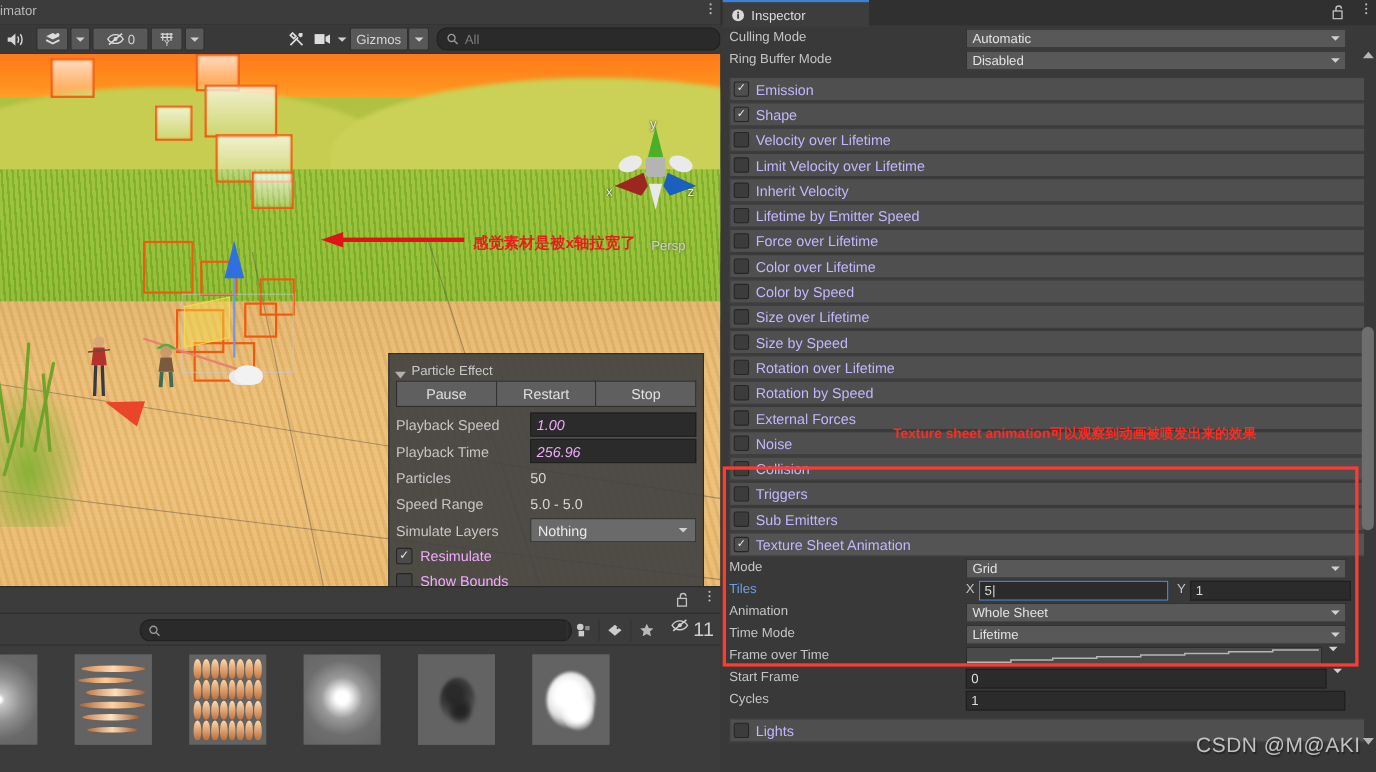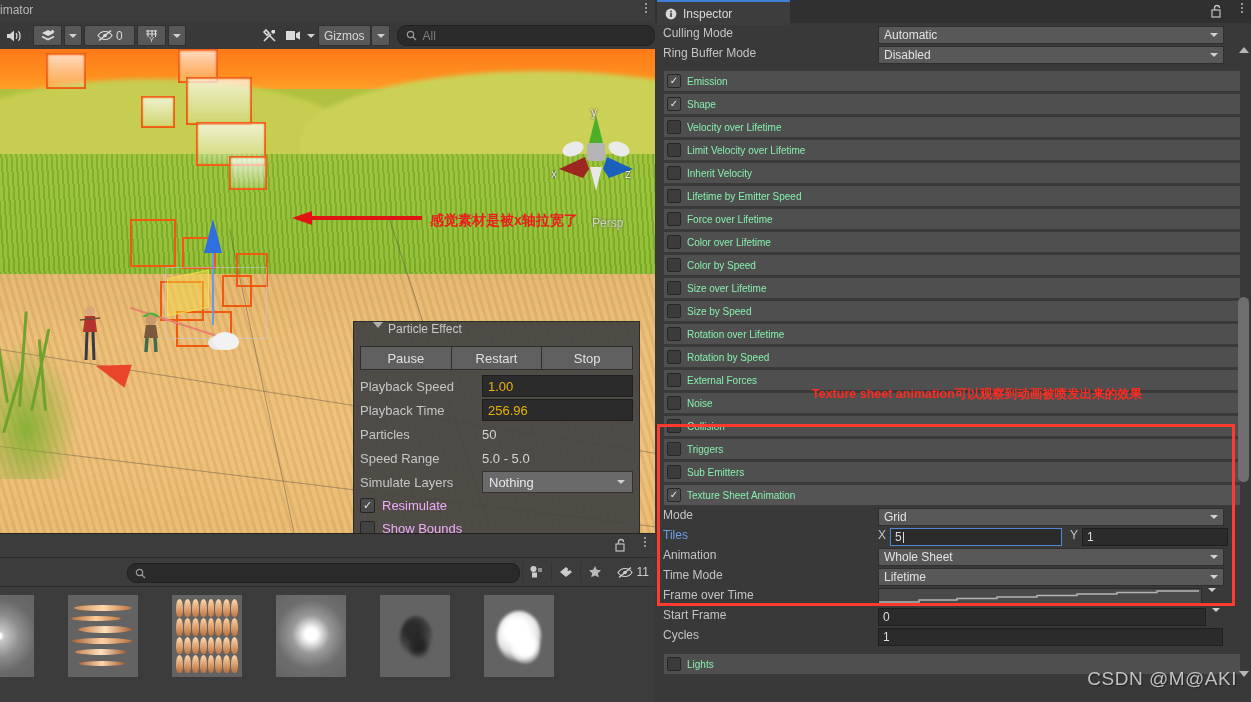--- a/index.html
+++ b/index.html
@@ -85,32 +85,32 @@
   
   #ann-arrow{position:absolute;left:292px;top:162px;width:130px;height:14px;}
   #ann-arrow .shaft{position:absolute;left:18px;top:5px;width:112px;height:4px;background:#e01414;}
   #ann-arrow .head{position:absolute;left:0;top:0;width:0;height:0;
       border-top:7px solid transparent;border-bottom:7px solid transparent;border-right:20px solid #e01414;}
   #ann-text{position:absolute;left:430px;top:163px;color:#ec1c1c;font-size:14px;font-weight:bold;white-space:nowrap;}
 
   
   #pe-panel{position:absolute;left:353px;top:272px;width:285px;height:258px;
             background:rgba(67,67,67,.93);border:1px solid #2c2c2c;}
-  #pe-header{display:flex;align-items:flex-start;height:22px;padding-left:19px;color:#c9c9c9;font-size:12px;}
+  #pe-header{display:flex;align-items:flex-end;height:22px;padding-left:5px;color:#c9c9c9;font-size:12px;}
   #pe-fold{width:0;height:0;border-left:5px solid transparent;border-right:5px solid transparent;
            border-top:6px solid #b0b0b0;margin-right:5px;}
   #pe-buttons{display:flex;margin:2px 6px 4px 6px;}
   .pe-btn{flex:1;height:22px;background:#5f5f5f;border:1px solid #2e2e2e;color:#e0e0e0;
           display:flex;align-items:center;justify-content:center;font-size:13px;}
   .pe-btn+.pe-btn{border-left:none;}
   .pe-row{display:flex;align-items:center;height:24px;padding:0 6px;}
   .pe-lab{width:122px;color:#c6c6c6;font-size:13px;}
   .pe-val{color:#d6d6d6;font-size:13px;}
-  .pe-field{flex:1;height:20px;background:#2b2b2b;border:1px solid #1f1f1f;color:#eab308;
-            display:flex;align-items:center;padding-left:5px;font-size:13px;}
+  .pe-field{flex:1;height:20px;background:#2b2b2b;border:1px solid #1f1f1f;color:#f0abfc;
+            display:flex;align-items:center;padding-left:5px;font-size:13px;font-style:italic;}
   .pe-pop{flex:1;height:20px;background:#6a6a6a;border:1px solid #333;color:#e8e8e8;
           display:flex;align-items:center;padding-left:6px;font-size:13px;position:relative;}
   .pe-pop .caret{position:absolute;right:7px;top:8px;}
   .pe-check{display:flex;align-items:center;height:23px;padding:0 6px;}
   .cbox{width:13px;height:13px;background:#424242;border:1px solid #252525;border-radius:2px;
         margin-right:7px;display:flex;align-items:center;justify-content:center;
         color:#e6e6e6;font-size:11px;line-height:11px;}
   .cbox.on{background:#4a4a4a;}
   .pe-check span.t{font-size:13px;color:#f0abfc;}
 
@@ -119,21 +119,21 @@
            border-top:1px solid #232323;}
   #pj-tabbar{position:relative;height:23px;background:#3c3c3c;border-bottom:1px solid #2b2b2b;}
   #pj-lock{position:absolute;right:28px;top:4px;}
   #pj-kebab{position:absolute;right:9px;top:3px;color:#b4b4b4;font-size:13px;line-height:14px;}
   #pj-toolbar{position:relative;height:28px;background:#3c3c3c;display:flex;align-items:center;
               border-bottom:1px solid #2b2b2b;}
   #pj-search{position:absolute;left:127px;top:5px;width:377px;height:18px;background:#2a2a2a;
              border:1px solid #202020;border-radius:9px;display:flex;align-items:center;padding:0 7px;}
   .pj-ibtn{height:20px;min-width:28px;display:flex;align-items:center;justify-content:center;
            color:#c6c6c6;border-left:1px solid #333;}
-  #pj-hidden{position:absolute;right:6px;top:4px;display:flex;align-items:flex-end;color:#cfcfcf;font-size:12px;}
+  #pj-hidden{position:absolute;right:6px;top:4px;display:flex;align-items:flex-start;color:#cfcfcf;font-size:18px;}
   #pj-breadcrumb{height:25px;display:flex;align-items:center;background:#3c3c3c;
                  border-bottom:1px solid #2b2b2b;color:#b6b6b6;font-size:13px;padding-left:2px;}
   #pj-grid{position:relative;height:90px;background:#3c3c3c;display:flex;align-items:flex-start;padding-top:8px;}
   .thumb{width:70px;height:82px;margin-right:34px;background:#636363;}
   .thumb:first-child{margin-left:-36px;}
 
   
   #inspector{position:absolute;left:655px;top:0;width:596px;height:702px;background:#393939;}
   #insp-tabbar{position:relative;height:23px;background:#303030;}
   #insp-tab{position:absolute;left:2px;top:0;width:125px;height:23px;background:#3d3d3d;
@@ -149,21 +149,21 @@
            display:flex;align-items:center;padding-left:5px;font-size:12px;position:relative;}
   .ins-pop .caret{position:absolute;right:5px;top:6px;}
   .ins-fld{height:16px;background:#2b2b2b;border:1px solid #1f1f1f;color:#dcdcdc;
            display:flex;align-items:center;padding-left:4px;font-size:12px;}
 
   .mod{height:20px;margin:0 10px 1px 8px;background:#4f4f4f;border:1px solid #3a3a3a;
        display:flex;align-items:center;padding-left:3px;}
   .mod .cb{width:12px;height:12px;background:#3c3c3c;border:1px solid #262626;border-radius:2px;
        margin-right:6px;display:flex;align-items:center;justify-content:center;color:#e9e9e9;font-size:10px;line-height:10px;}
   .mod .cb.on{background:#4e4e4e;}
-  .mod .ml{font-size:10px;color:#86efac;}
+  .mod .ml{font-size:13px;color:#c4b5fd;}
   .mod.active{background:#545454;}
 
   #tsa-box{position:absolute;left:657px;top:424px;width:578px;height:182px;
            border:3px solid #ff3b30;box-sizing:border-box;pointer-events:none;}
   #insp-note{position:absolute;left:812px;top:386px;color:#ff2b20;font-size:12.5px;font-weight:bold;white-space:nowrap;}
 
   #insp-scroll{position:absolute;right:2px;top:24px;width:11px;height:630px;}
   #insp-scroll .up,#insp-scroll .dn{position:absolute;left:1px;width:0;height:0;
         border-left:5px solid transparent;border-right:5px solid transparent;}
   #insp-scroll .up{top:0;border-bottom:6px solid #b6b6b6;}

